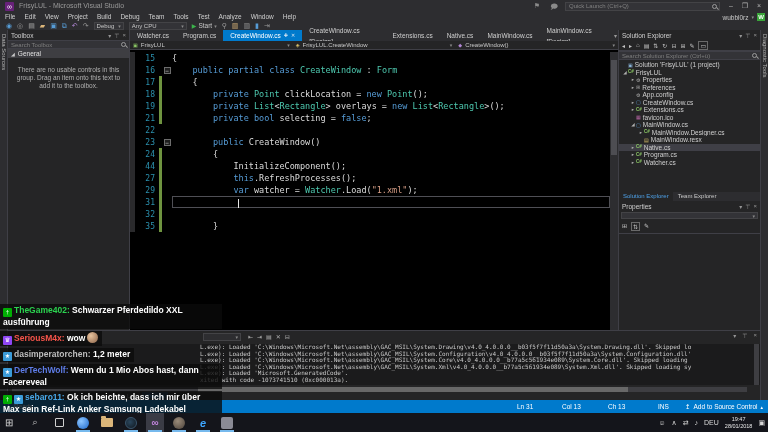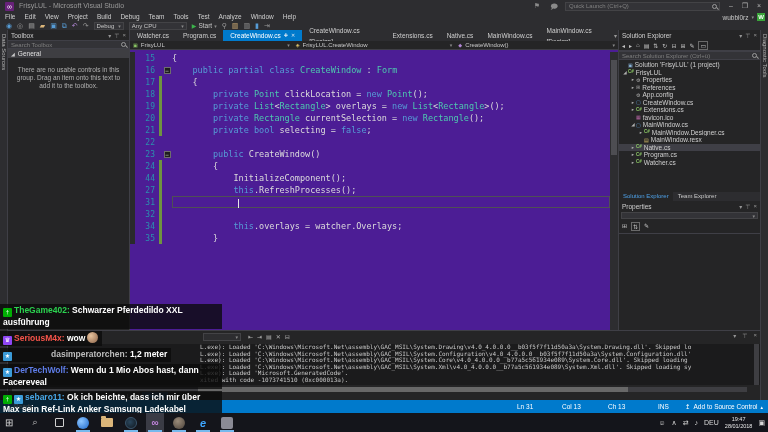--- a/index.html
+++ b/index.html
@@ -59,21 +59,21 @@
   .pt-ic{font-size:6px;color:#969696;margin-left:3px;}
   .search-row{height:9px;margin:0;background:#333337;border-top:1px solid #3f3f46;border-bottom:1px solid #3f3f46;
     display:flex;align-items:center;padding:0 3px;font-size:6px;color:#7f7f7f;}
   .search-row .sp{flex:1;}
   .sect-head{height:9px;background:#3e3e42;display:flex;align-items:center;gap:3px;
     padding:0 3px;font-size:6.5px;color:#e0e0e0;}
   .sect-head .tri{font-size:5px;color:#c8c8c8;}
   .toolbox-empty{padding:8px 7px;font-size:6.5px;line-height:8px;color:#b0b0b0;text-align:center;}
 
   
-  .editor{position:absolute;left:130px;top:30px;width:488px;height:300px;background:#4c1d95;}
+  .editor{position:absolute;left:130px;top:30px;width:488px;height:300px;background:#000000;}
   .doc-tabs{position:absolute;left:0;top:0;width:488px;height:11px;background:#2d2d30;display:flex;}
   .doc-tab{height:11px;padding:0 7px;font-size:6.5px;line-height:11px;color:#cfcfcf;display:flex;gap:3px;align-items:center;}
   .doc-tab.active{background:#007acc;color:#fff;}
   .doc-tab .tic{font-size:5px;color:#d8e6f2;}
   .tabs-overflow{position:absolute;right:1px;top:2px;font-size:6px;color:#9a9a9a;}
   .breadcrumb{position:absolute;left:0;top:11px;width:488px;height:9px;background:#252526;
     border-bottom:1px solid #3f3f46;display:flex;font-size:6px;color:#c8c8c8;}
   .bc-cell{flex:1;display:flex;align-items:center;padding:0 3px;gap:3px;}
   .bc-cell .sp{flex:1;}
   .bc-car{color:#8a8a8a;font-size:5px;}
@@ -363,27 +363,20 @@
         </div>
         <div class="code-line">
           <span class="bpm"></span>
           <span class="ln">19</span>
           <span class="cbar g"></span>
           <span class="foldcol"></span>
           <span class="line-body"><span class="tk-p">        </span><span class="tk-k">private</span><span class="tk-p"> </span><span class="tk-t">List</span><span class="tk-p">&lt;</span><span class="tk-t">Rectangle</span><span class="tk-p">&gt; overlays = </span><span class="tk-k">new</span><span class="tk-p"> </span><span class="tk-t">List</span><span class="tk-p">&lt;</span><span class="tk-t">Rectangle</span><span class="tk-p">&gt;();</span></span>
         </div>
         <div class="code-line">
           <span class="bpm"></span>
-          <span class="ln">20</span>
-          <span class="cbar g"></span>
-          <span class="foldcol"></span>
-          <span class="line-body"><span class="tk-p">        </span><span class="tk-k">private</span><span class="tk-p"> </span><span class="tk-t">Rectangle</span><span class="tk-p"> currentSelection = </span><span class="tk-k">new</span><span class="tk-p"> </span><span class="tk-t">Rectangle</span><span class="tk-p">();</span></span>
-        </div>
-        <div class="code-line">
-          <span class="bpm"></span>
           <span class="ln">21</span>
           <span class="cbar g"></span>
           <span class="foldcol"></span>
           <span class="line-body"><span class="tk-p">        </span><span class="tk-k">private</span><span class="tk-p"> </span><span class="tk-k">bool</span><span class="tk-p"> selecting = </span><span class="tk-k">false</span><span class="tk-p">;</span></span>
         </div>
         <div class="code-line">
           <span class="bpm"></span>
           <span class="ln">22</span>
           <span class="cbar"></span>
           <span class="foldcol"></span>
@@ -414,38 +407,38 @@
         </div>
         <div class="code-line">
           <span class="bpm"></span>
           <span class="ln">27</span>
           <span class="cbar g"></span>
           <span class="foldcol"></span>
           <span class="line-body"><span class="tk-p">            </span><span class="tk-k">this</span><span class="tk-p">.RefreshProcesses();</span></span>
         </div>
         <div class="code-line">
           <span class="bpm"></span>
+          <span class="ln">29</span>
+          <span class="cbar g"></span>
+          <span class="foldcol"></span>
+          <span class="line-body"><span class="tk-p">            </span><span class="tk-k">var</span><span class="tk-p"> watcher = </span><span class="tk-t">Watcher</span><span class="tk-p">.Load(</span><span class="tk-s">"1.xml"</span><span class="tk-p">);</span></span>
+        </div>
+        <div class="code-line">
+          <span class="bpm"></span>
           <span class="ln">31</span>
           <span class="cbar g"></span>
           <span class="foldcol"></span>
           <span class="line-body current"><span class="caret"></span></span>
         </div>
         <div class="code-line">
           <span class="bpm"></span>
           <span class="ln">32</span>
           <span class="cbar g"></span>
           <span class="foldcol"></span>
           <span class="line-body"></span>
-        </div>
-        <div class="code-line">
-          <span class="bpm"></span>
-          <span class="ln">34</span>
-          <span class="cbar g"></span>
-          <span class="foldcol"></span>
-          <span class="line-body"><span class="tk-p">            </span><span class="tk-k">this</span><span class="tk-p">.overlays = watcher.Overlays;</span></span>
         </div>
         <div class="code-line">
           <span class="bpm"></span>
           <span class="ln">35</span>
           <span class="cbar g"></span>
           <span class="foldcol"></span>
           <span class="line-body"><span class="tk-p">        }</span></span>
         </div>
       </div>
     <div class="ed-scroll">
@@ -620,21 +613,21 @@
     <span class="sb-src">
       <span>↥</span>
       <span>Add to Source Control</span>
       <span style="font-size:5px">▴</span>
     </span>
   </div>
 
   <div class="chat" id="chat">
       <div class="chat-msg"><span class="badge b-mod">†</span><span class="chat-user" style="color: rgb(43, 211, 79);">TheGame402:</span><span> Schwarzer Pferdedildo XXL ausführung</span></div>
       <div class="chat-msg"><span class="badge b-prime">♛</span><span class="chat-user" style="color: rgb(245, 84, 74);">SeriousM4x:</span><span> wow</span><span class="emote"></span></div>
-      <div class="chat-msg"><span class="badge b-sub">★</span><span class="chat-user" style="color: rgb(189, 189, 189); margin-left: 37px;">dasimperatorchen:</span><span> 1,2 meter</span></div>
+      <div class="chat-msg"><span class="badge b-sub">★</span><span class="chat-user" style="color: rgb(189, 189, 189);">dasimperatorchen:</span><span> 1,2 meter</span></div>
       <div class="chat-msg"><span class="badge b-sub">★</span><span class="chat-user" style="color: rgb(95, 125, 232);">DerTechWolf:</span><span> Wenn du 1 Mio Abos hast, dann Facereveal</span></div>
       <div class="chat-msg"><span class="badge b-mod">†</span><span class="badge b-sub">★</span><span class="chat-user" style="color: rgb(71, 167, 232);">sebaro11:</span><span> Ok ich beichte, dass ich mir über Max sein Ref-Link Anker Samsung Ladekabel bestellt habe</span><span class="emote"></span></div>
       <div class="chat-msg"><span class="chat-user" style="color: rgb(232, 65, 60);">crixi0nz:</span><span> Heißt das, ihr wisst über meine schwarze Latexpuppe mit Originalgeräuschen bescheid????</span></div>
     </div>
 
   <div class="taskbar">
     <span class="tk-start">⊞</span>
     <div class="tk-icons" id="task-icons">
         <div class="tk-app">
           <span class="tk-glyph g-search">⌕</span>

